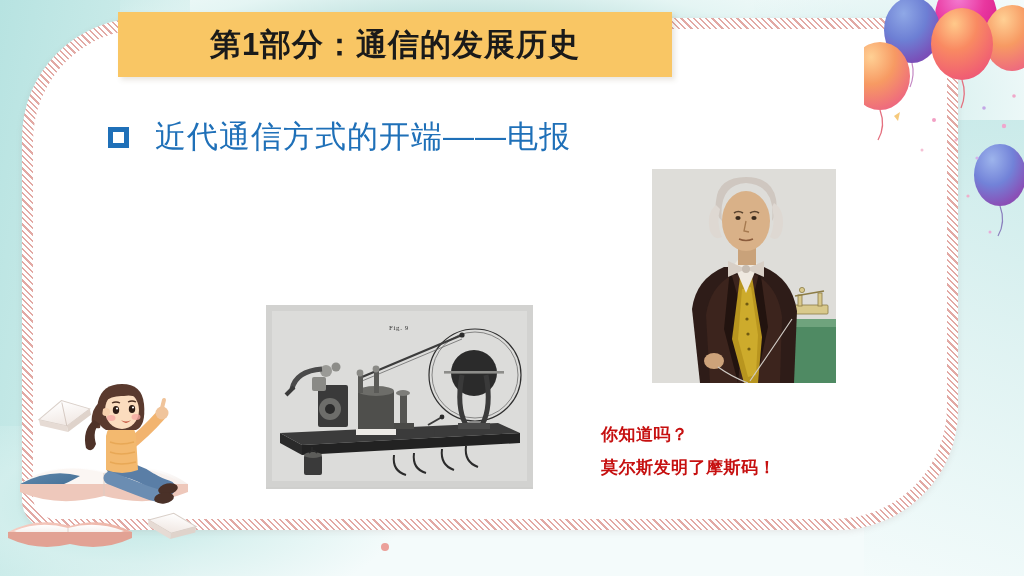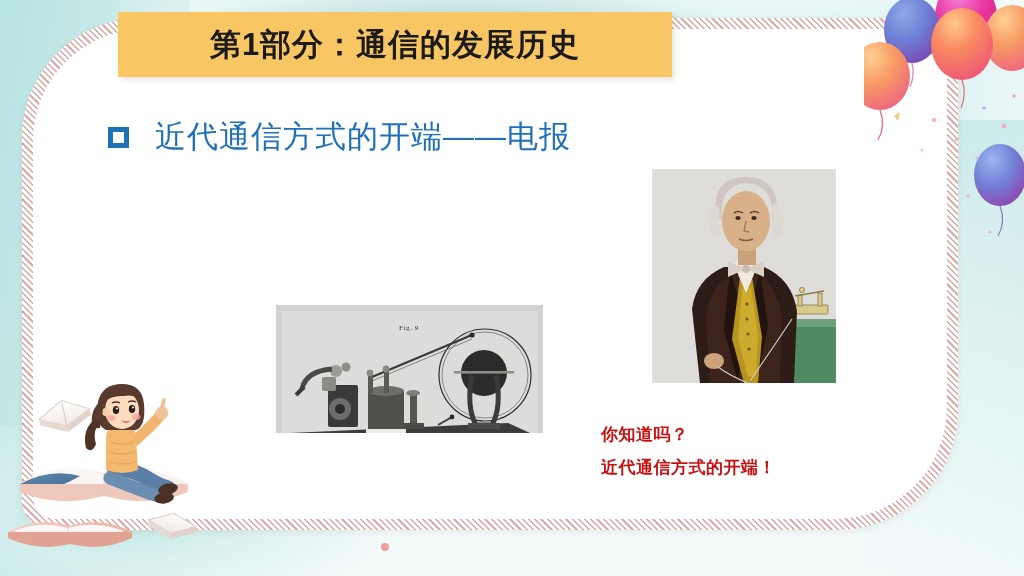--- a/index.html
+++ b/index.html
@@ -147,22 +147,22 @@
   
   .portrait-frame {
     position: absolute;
     left: 652px; top: 169px;
     width: 184px; height: 214px;
     background: #dedbd8;
     overflow: hidden;
   }
   .telegraph-frame {
     position: absolute;
-    left: 276px; top: 305px;
-    width: 267px; height: 128px;
+    left: 266px; top: 305px;
+    width: 267px; height: 184px;
     background: #cfcfcd;
     overflow: hidden;
   }
   .girl-art {
     position: absolute;
     left: 2px; top: 370px;
     width: 210px; height: 196px;
   }
   .balloons-art {
     position: absolute;
@@ -259,21 +259,21 @@
   </div>
 
   <div class="heading-row">
     <span class="bullet-square"></span>
     <span class="heading-text">近代通信方式的开端——电报</span>
   </div>
 
 
   <div class="callout">
     <div class="callout-line">你知道吗？</div>
-    <div class="callout-line">近代通信方式的开端！</div>
+    <div class="callout-line">莫尔斯发明了摩斯码！</div>
   </div>
 
   <div class="portrait-frame">
     <svg viewBox="0 0 184 214" width="184" height="214">
       <rect width="184" height="214" fill="#deddd9"></rect>
 
       <rect x="132" y="155" width="52" height="59" fill="#4f8a63"></rect>
       <rect x="132" y="150" width="52" height="8" fill="#6fa37d"></rect>
 
       <g fill="#d9c98c" stroke="#8c7c46" stroke-width="0.8">

